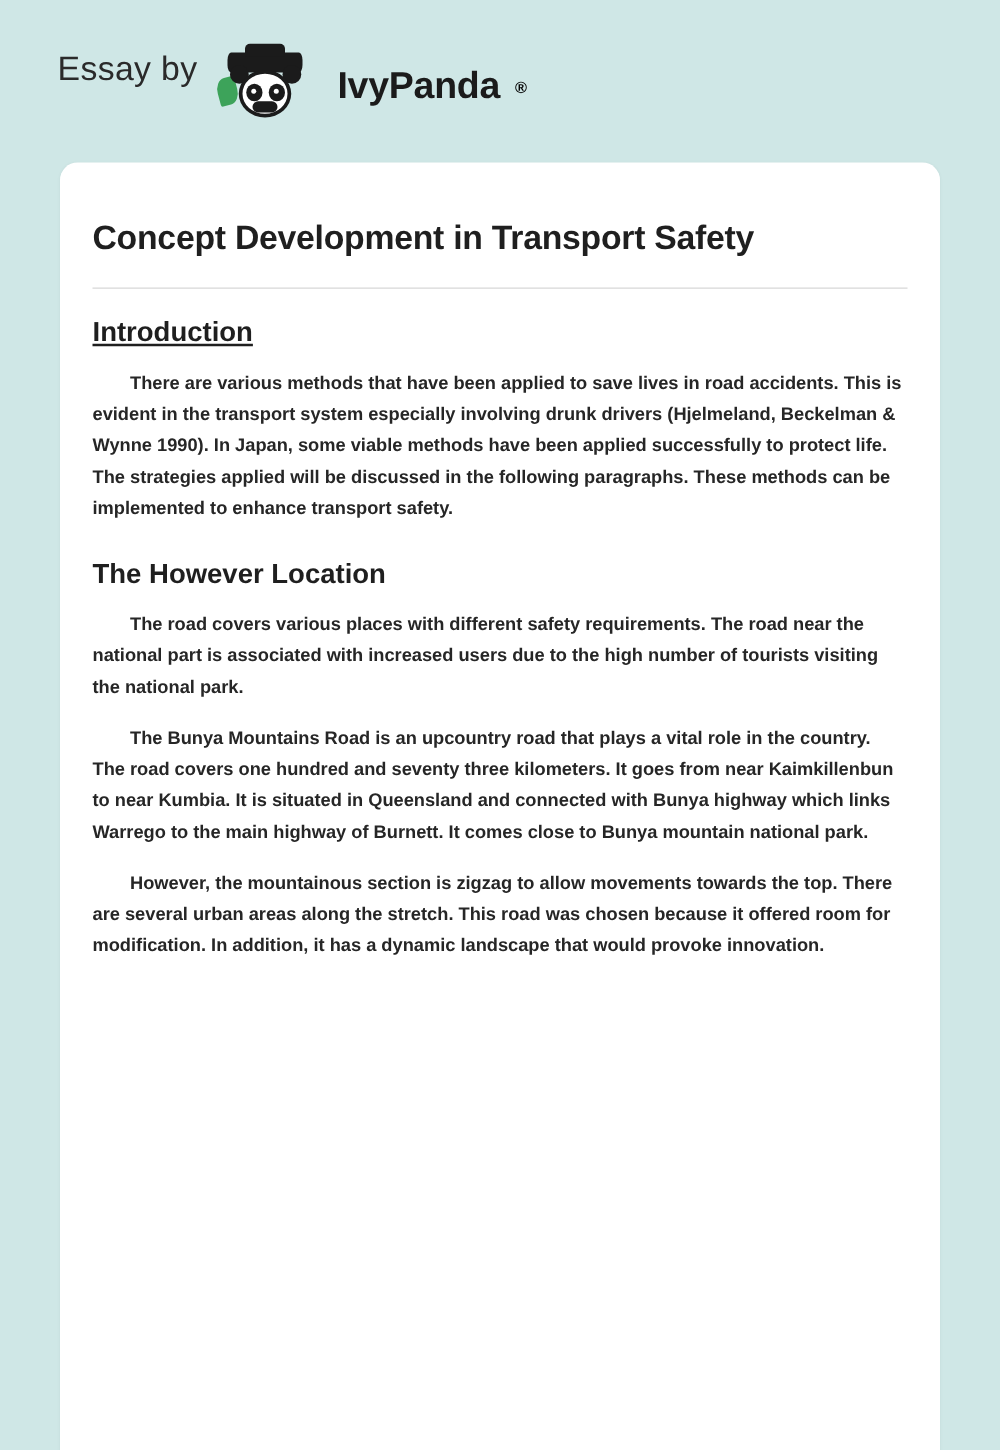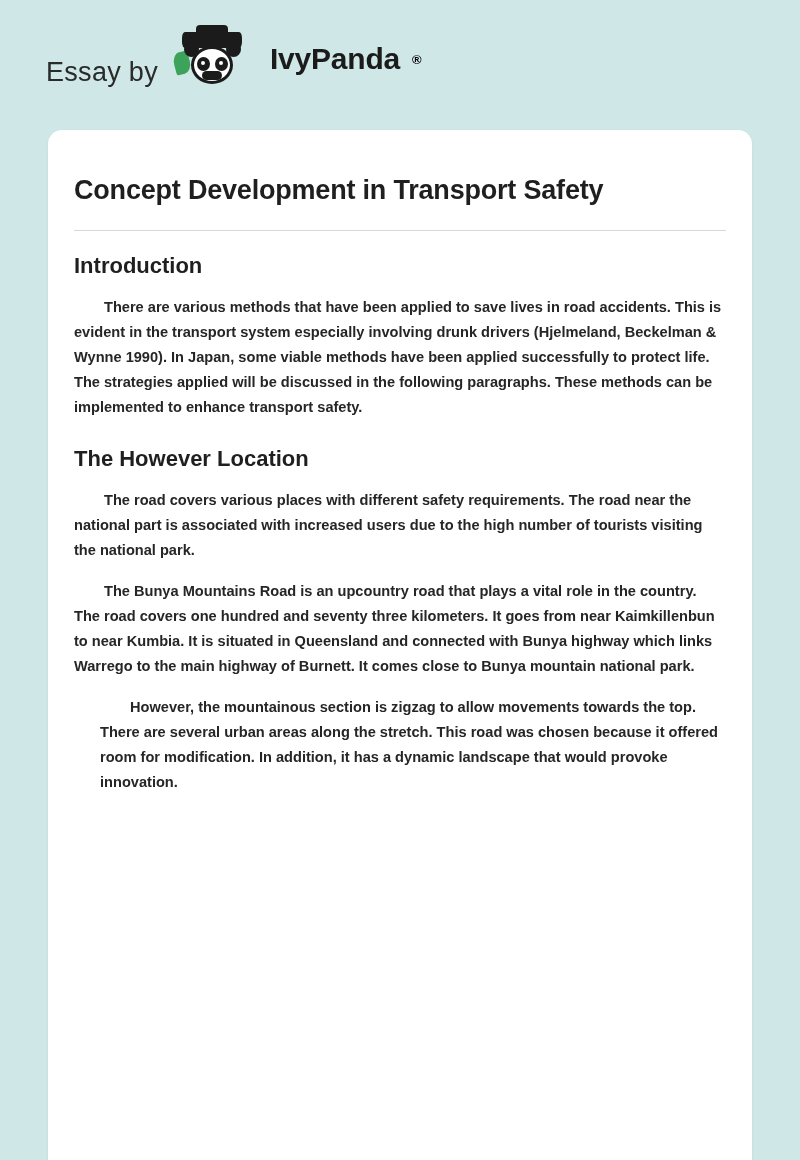--- a/index.html
+++ b/index.html
@@ -15,21 +15,21 @@
   }
   .page {
     width: 800px;
     height: 1160px;
     position: relative;
     box-sizing: border-box;
   }
   
   .brand-header {
     display: flex;
-    align-items: flex-end;
+    align-items: flex-start;
     padding: 40px 0 0 46px;
     height: 88px;
     box-sizing: border-box;
   }
   .brand-essay {
     font-size: 27px;
     color: #2a2a2a;
     letter-spacing: 0.3px;
     font-weight: 400;
   }
@@ -183,30 +183,30 @@
     height: 1px;
     background: #d8d8d8;
     margin: 0 0 22px 0;
   }
   h2.section {
     font-size: 22px;
     font-weight: bold;
     color: #1f1f1f;
     margin: 26px 0 16px 0;
   }
-  h2.section.first { margin-top: 0; }
+  h2.section.first { margin-top: 0; text-decoration: underline; }
   p.body {
     font-size: 14.6px;
     line-height: 25px;
     color: #262626;
     margin: 0 0 16px 0;
     text-indent: 30px;
     font-weight: bold;
   }
-  p.body:last-child { margin-bottom: 0; margin-left: 26px; }
+  p.body:last-child { margin-bottom: 0; }
 </style>
 </head>
 <body>
 
 <div class="page">
 
   <div class="brand-header">
     <span class="brand-essay">Essay by</span>
     <span class="brand-logo">
       <span class="panda-mark">

